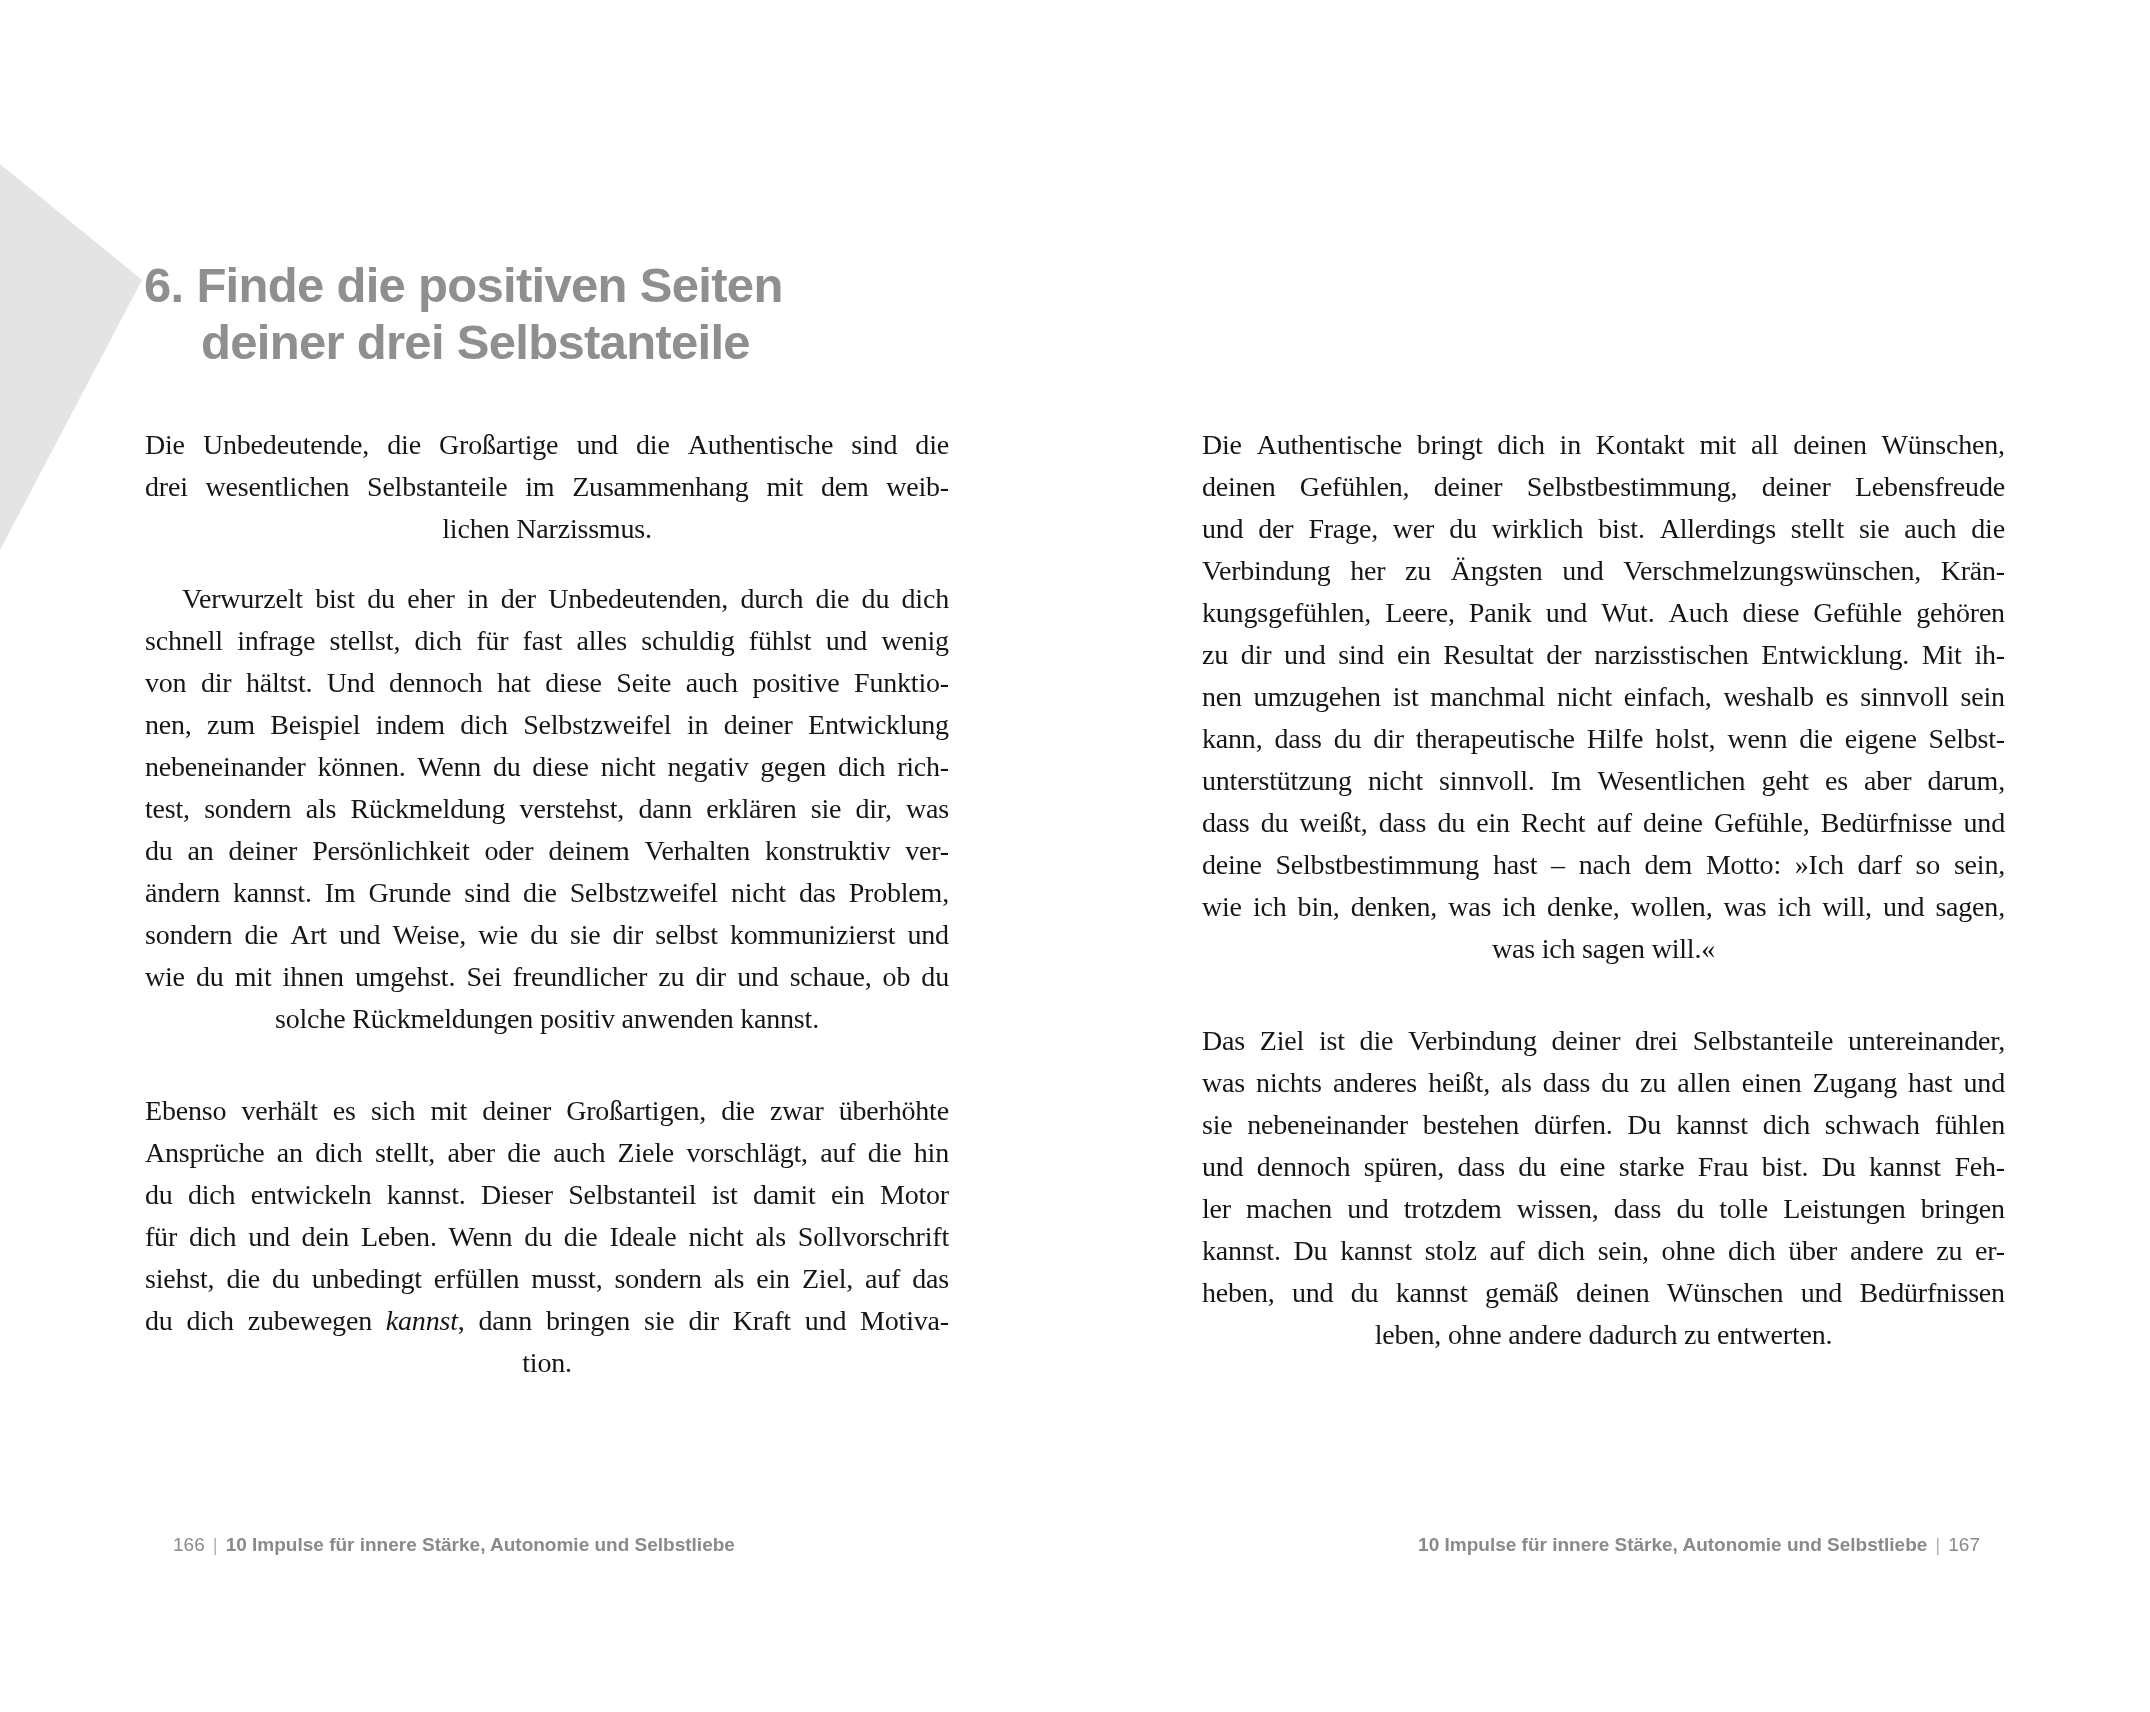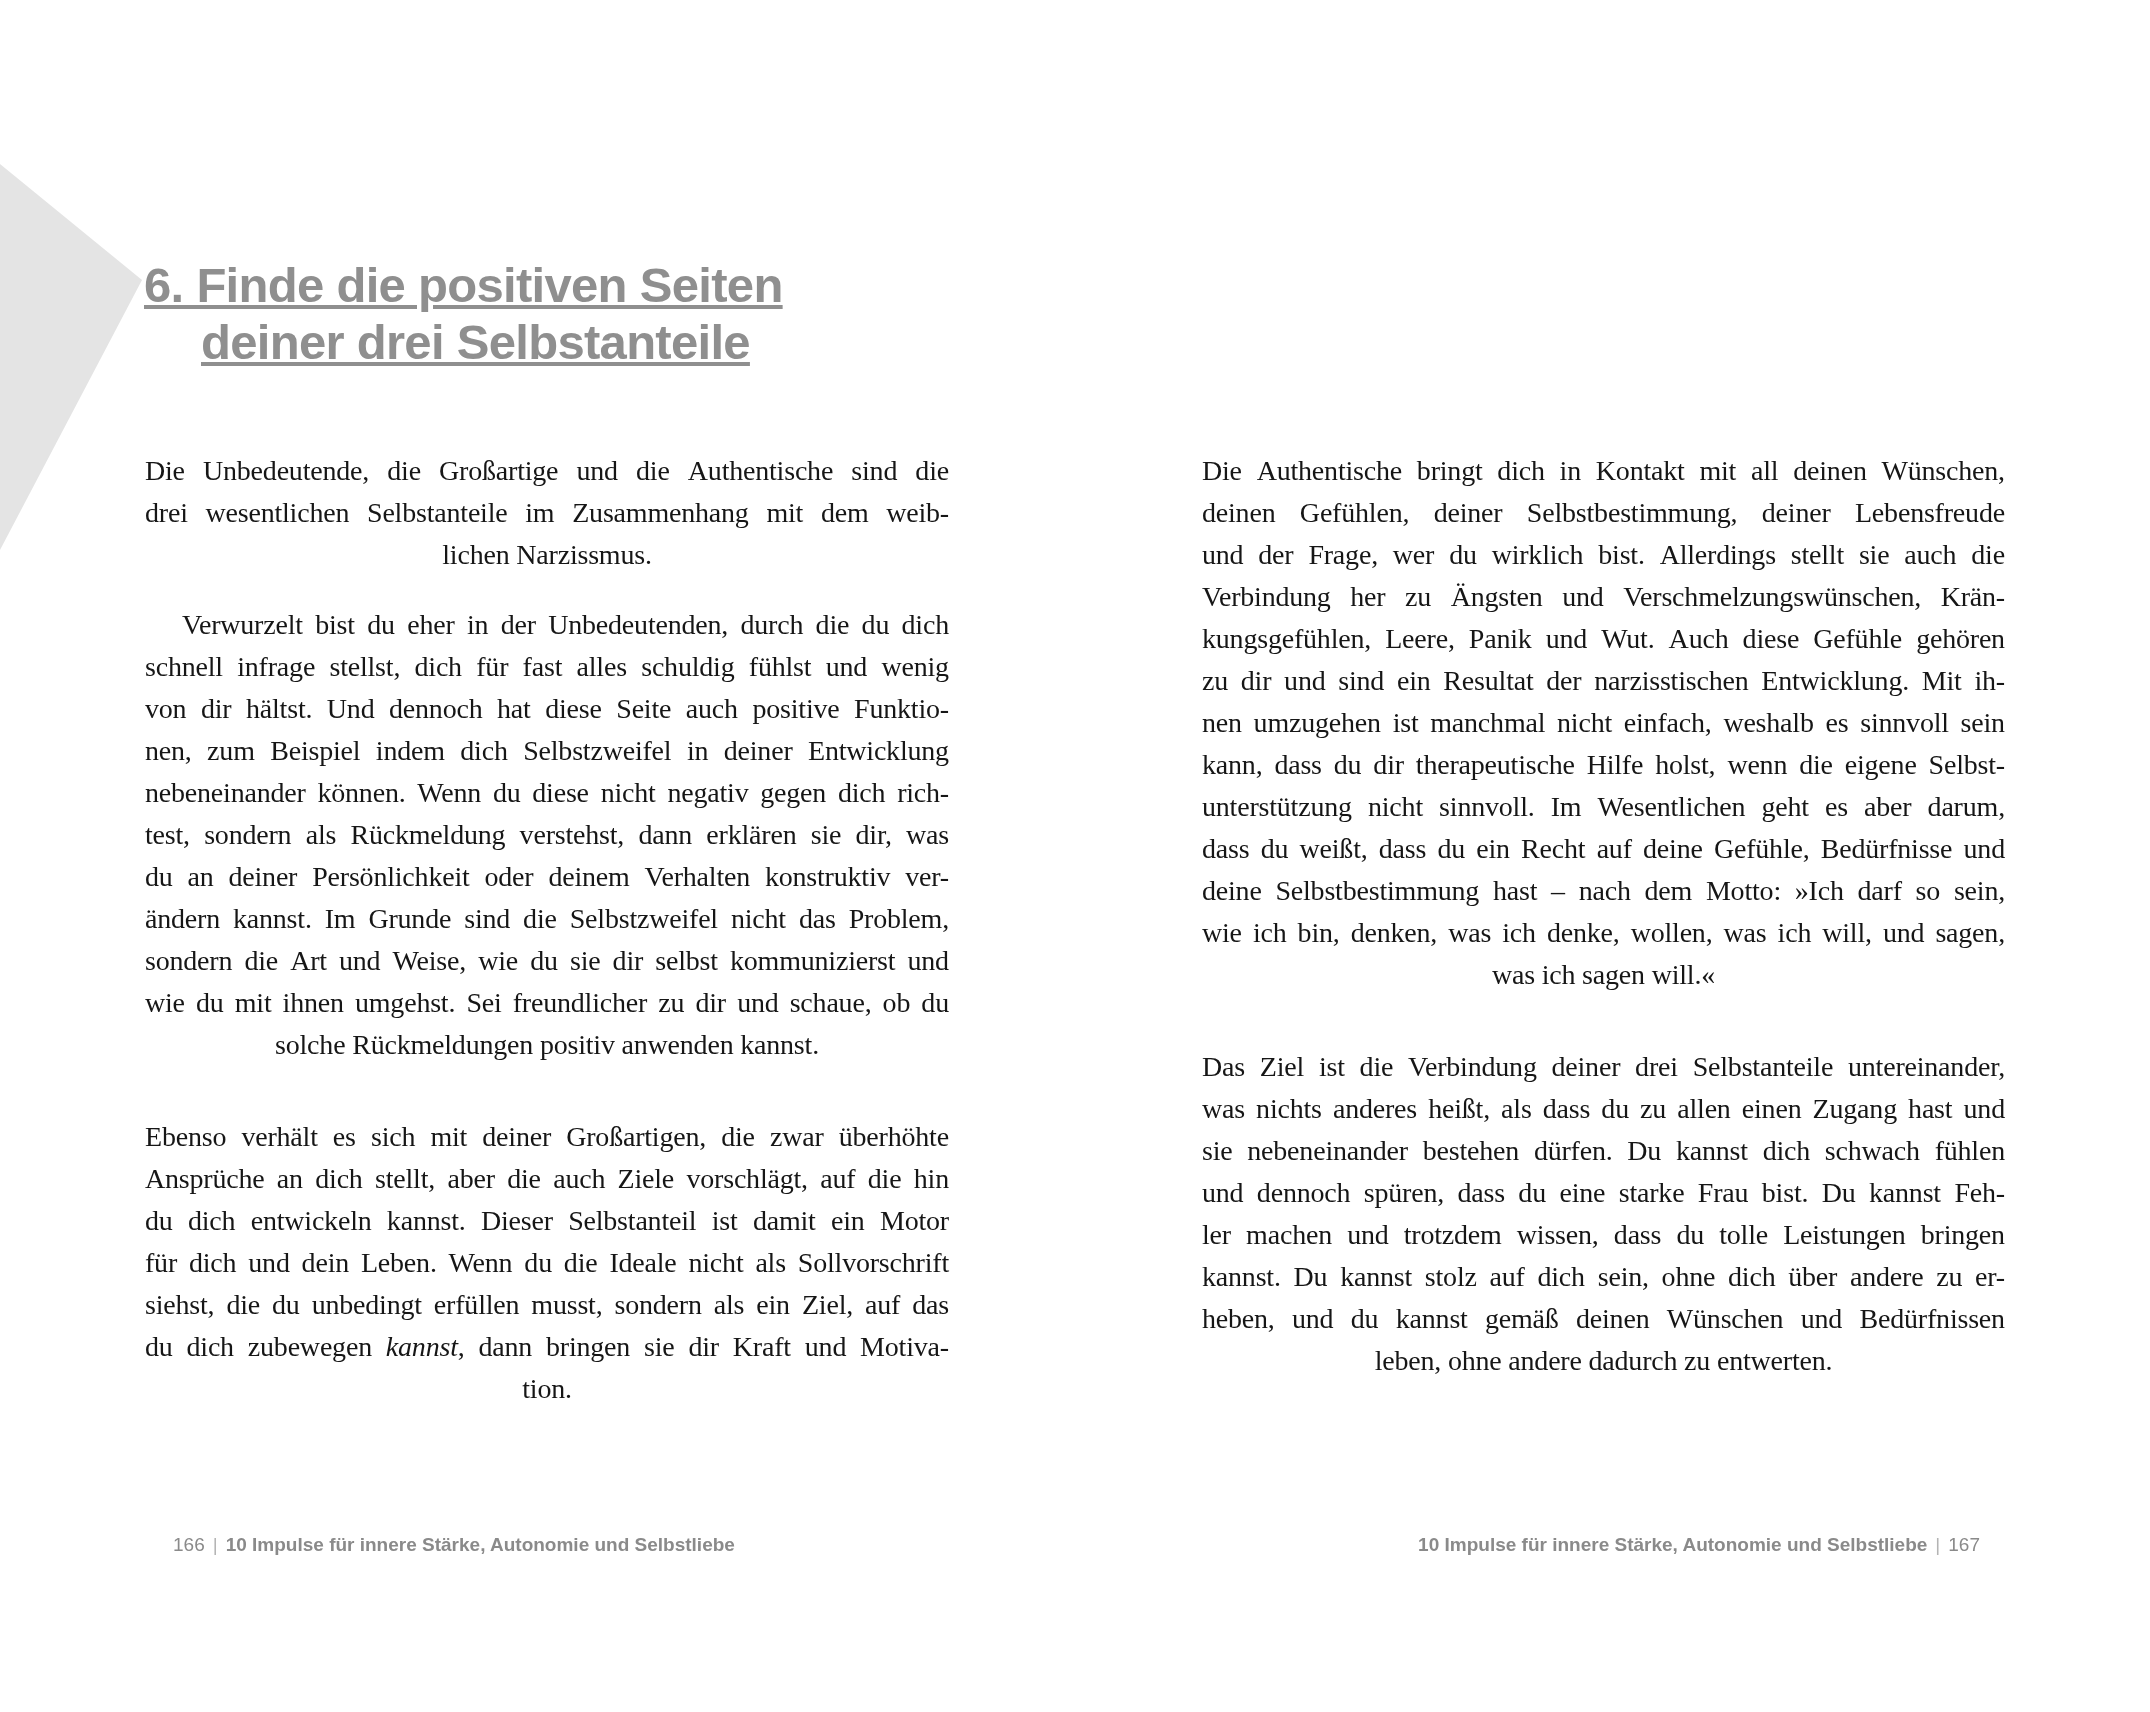--- a/index.html
+++ b/index.html
@@ -26,23 +26,23 @@
     clip-path:polygon(0px 164px, 142px 280px, 0px 550px);
   }
   .heading{
     position:absolute;left:144px;top:257px;width:944px;
     font-family:"Liberation Sans", sans-serif;
     font-weight:bold;
     font-size:49px;line-height:57px;
     letter-spacing:-0.7px;
     color:var(--heading);
   }
-  .heading .h-line{display:block;text-decoration:underline;}
+  .heading .h-line{display:block;}
   .heading .h-line2{padding-left:57px;}
-  .body-col{position:absolute;top:450px;font-size:28px;letter-spacing:-0.2px;}
+  .body-col{position:absolute;top:424px;font-size:28px;letter-spacing:-0.2px;}
   .body-left{left:145px;width:804px;}
   .body-right{left:1202px;width:803px;}
   .para{margin:0;}
   .para.gap{margin-top:50px;}
   .line{
     display:flex;justify-content:space-between;flex-wrap:nowrap;
     height:42px;line-height:42px;white-space:nowrap;
   }
   .line.last{display:block;white-space:normal;text-align:center;}
   .line.indent{padding-left:37px;margin-top:28px;}

